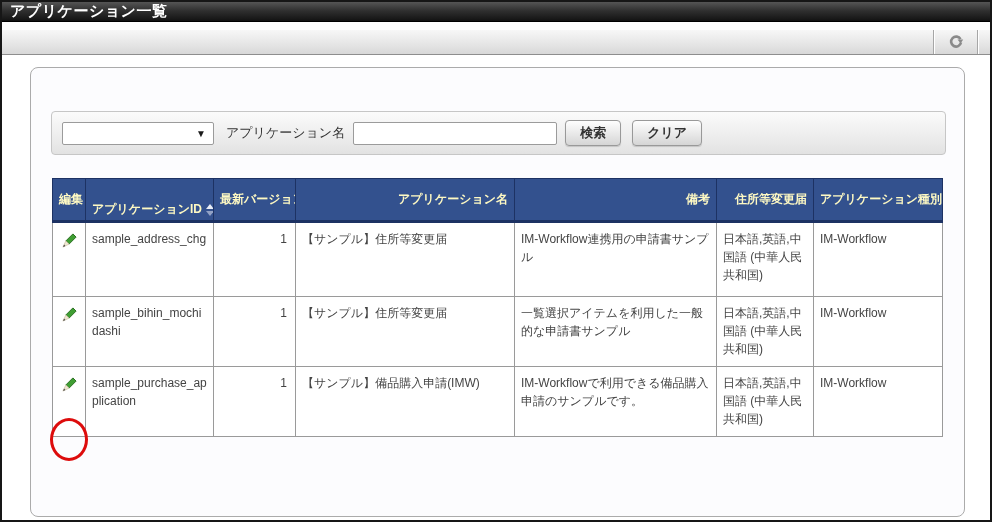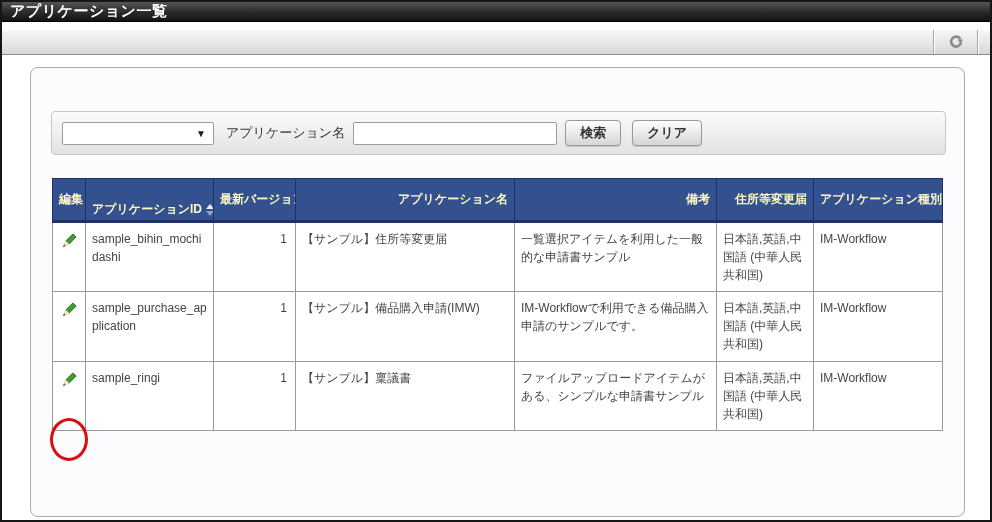--- a/index.html
+++ b/index.html
@@ -153,20 +153,37 @@
           </span>
         </th>
         <th>最新バージョン</th>
         <th>アプリケーション名</th>
         <th>備考</th>
         <th>住所等変更届</th>
         <th>アプリケーション種別</th>
       </tr>
     </thead>
     <tbody>
+      <tr class="row-1">
+        <td class="c-edit">
+          <button class="pencil-btn">
+            <svg width="17" height="17" viewBox="0 0 16 16">
+              <polygon points="4.6,8.4 7.6,11.4 14.2,4.8 11.2,1.8" fill="#3f9e33" stroke="#256b1c" stroke-width="0.9"></polygon>
+              <polygon points="1.8,14.2 4.6,8.4 7.6,11.4" fill="#efe7d4" stroke="#c9bb9b" stroke-width="0.6"></polygon>
+              <polygon points="1.8,14.2 2.9,11.8 4.2,13.1" fill="#4d4d4d"></polygon>
+            </svg>
+          </button>
+        </td>
+        <td>sample_address_chg</td>
+        <td class="c-ver">1</td>
+        <td>【サンプル】住所等変更届</td>
+        <td>IM-Workflow連携用の申請書サンプル</td>
+        <td>日本語,英語,中国語 (中華人民共和国)</td>
+        <td>IM-Workflow</td>
+      </tr>
       <tr class="row-2">
         <td class="c-edit">
           <button class="pencil-btn">
             <svg width="17" height="17" viewBox="0 0 16 16">
               <polygon points="4.6,8.4 7.6,11.4 14.2,4.8 11.2,1.8" fill="#3f9e33" stroke="#256b1c" stroke-width="0.9"></polygon>
               <polygon points="1.8,14.2 4.6,8.4 7.6,11.4" fill="#efe7d4" stroke="#c9bb9b" stroke-width="0.6"></polygon>
               <polygon points="1.8,14.2 2.9,11.8 4.2,13.1" fill="#4d4d4d"></polygon>
             </svg>
           </button>
         </td>
@@ -187,34 +204,17 @@
             </svg>
           </button>
         </td>
         <td>sample_purchase_application</td>
         <td class="c-ver">1</td>
         <td>【サンプル】備品購入申請(IMW)</td>
         <td>IM-Workflowで利用できる備品購入申請のサンプルです。</td>
         <td>日本語,英語,中国語 (中華人民共和国)</td>
         <td>IM-Workflow</td>
       </tr>
-      <tr class="row-4">
-        <td class="c-edit">
-          <button class="pencil-btn">
-            <svg width="17" height="17" viewBox="0 0 16 16">
-              <polygon points="4.6,8.4 7.6,11.4 14.2,4.8 11.2,1.8" fill="#3f9e33" stroke="#256b1c" stroke-width="0.9"></polygon>
-              <polygon points="1.8,14.2 4.6,8.4 7.6,11.4" fill="#efe7d4" stroke="#c9bb9b" stroke-width="0.6"></polygon>
-              <polygon points="1.8,14.2 2.9,11.8 4.2,13.1" fill="#4d4d4d"></polygon>
-            </svg>
-          </button>
-        </td>
-        <td>sample_ringi</td>
-        <td class="c-ver">1</td>
-        <td>【サンプル】稟議書</td>
-        <td>ファイルアップロードアイテムがある、シンプルな申請書サンプル</td>
-        <td>日本語,英語,中国語 (中華人民共和国)</td>
-        <td>IM-Workflow</td>
-      </tr>
     </tbody>
   </table>
 </div>
 
 <div class="red-circle"></div>
 
 </body></html>

